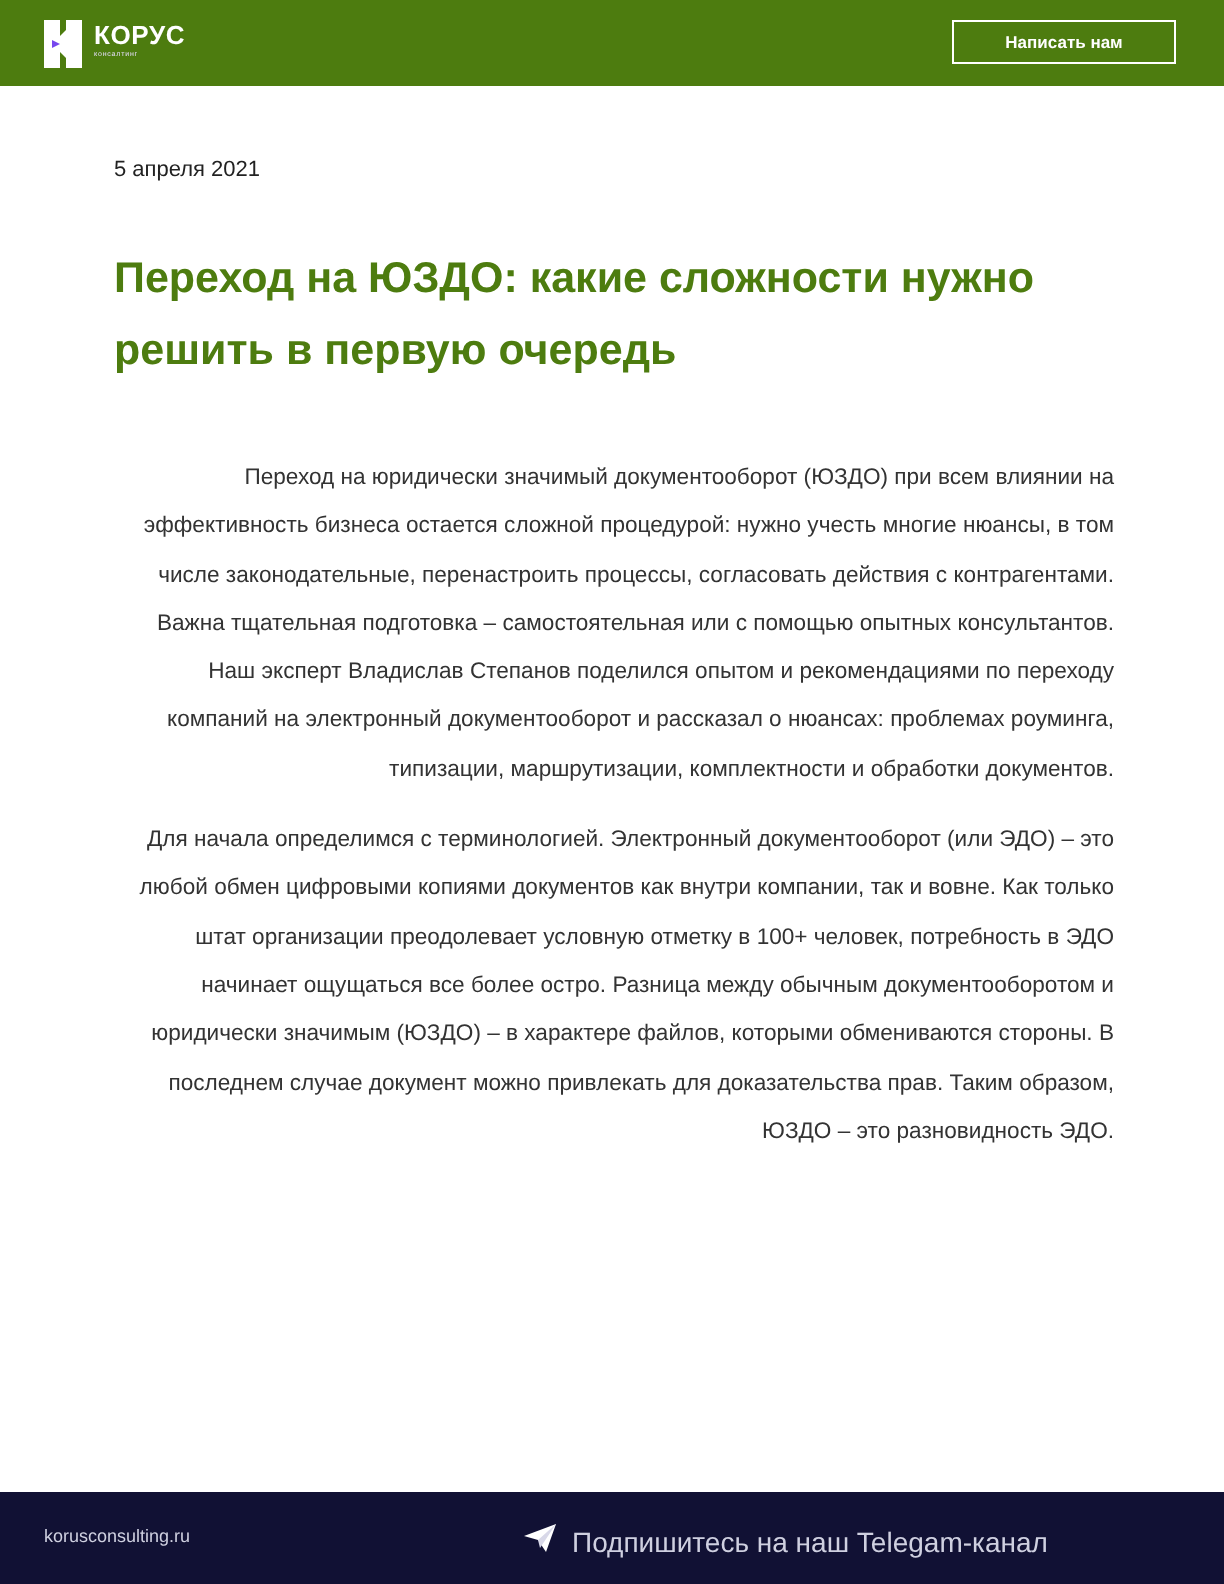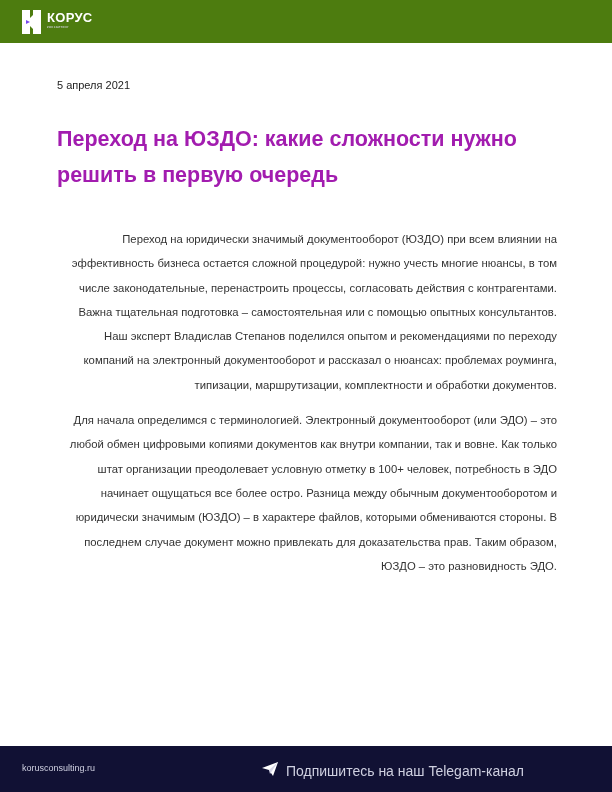--- a/index.html
+++ b/index.html
@@ -20,21 +20,21 @@
   .logo-sub { color: #e8e0ff; font-size: 3.5px; letter-spacing: 0.4px; line-height: 5px; text-transform: lowercase; }
   .header-btn {
     position: absolute; left: 476px; top: 10px; width: 112px; height: 22px;
     border: 1px solid #ffffff; box-sizing: border-box; color: #fff;
     font-size: 8.5px; font-weight: bold; display: flex; align-items: center; justify-content: center;
     background: transparent; cursor: pointer;
   }
   .date { position: absolute; left: 57px; top: 79px; font-size: 11px; color: #222; }
   .title {
     position: absolute; left: 57px; top: 121px; width: 500px;
-    font-size: 21.5px; font-weight: bold; line-height: 36px; color: #a21caf; margin: 0;
+    font-size: 21.5px; font-weight: bold; line-height: 36px; color: #4d7c0f; margin: 0;
   }
   .article { position: absolute; left: 57px; top: 227px; width: 500px; text-align: right; }
   .para { margin: 0 0 11px 0; font-size: 11.3px; line-height: 24.3px; color: #333333; }
   .footer {
     position: absolute; left: 0; top: 746px; width: 612px; height: 46px;
     background: #111134;
   }
   .footer-site { position: absolute; left: 22px; top: 17px; font-size: 9px; color: #cfd0e0; }
   .tg-icon { position: absolute; left: 262px; top: 16px; width: 16px; height: 14px; }
   .tg-text { position: absolute; left: 286px; top: 17px; font-size: 14px; color: #cfd0e0; }
@@ -54,20 +54,21 @@
       <rect x="0" y="0" width="8" height="24" fill="#fff"></rect>
       <rect x="11" y="0" width="8" height="24" fill="#fff"></rect>
       <polygon points="8,8 11,5 11,19 8,16" fill="#fff"></polygon>
       <polygon points="4,10 8,12 4,14" fill="#7747ee"></polygon>
     </svg>
     <div class="logo-text">
       <span class="logo-name">КОРУС</span>
       <span class="logo-sub">консалтинг</span>
     </div>
   </div>
+  <div class="header-btn">Написать нам</div>
 </div>
 
 <div class="date">5 апреля 2021</div>
 <h1 class="title">Переход на ЮЗДО: какие сложности нужно решить в первую очередь</h1>
 
 <div class="article">
   <p class="para">Переход на юридически значимый документооборот (ЮЗДО) при всем влиянии на эффективность бизнеса остается сложной процедурой: нужно учесть многие нюансы, в том числе законодательные, перенастроить процессы, согласовать действия с контрагентами. Важна тщательная подготовка – самостоятельная или с помощью опытных консультантов. Наш эксперт Владислав Степанов поделился опытом и рекомендациями по переходу компаний на электронный документооборот и рассказал о нюансах: проблемах роуминга, типизации, маршрутизации, комплектности и обработки документов.</p>
   <p class="para">Для начала определимся с терминологией. Электронный документооборот (или ЭДО) – это любой обмен цифровыми копиями документов как внутри компании, так и вовне. Как только штат организации преодолевает условную отметку в 100+ человек, потребность в ЭДО начинает ощущаться все более остро. Разница между обычным документооборотом и юридически значимым (ЮЗДО) – в характере файлов, которыми обмениваются стороны. В последнем случае документ можно привлекать для доказательства прав. Таким образом, ЮЗДО – это разновидность ЭДО.</p>
 </div>
 

